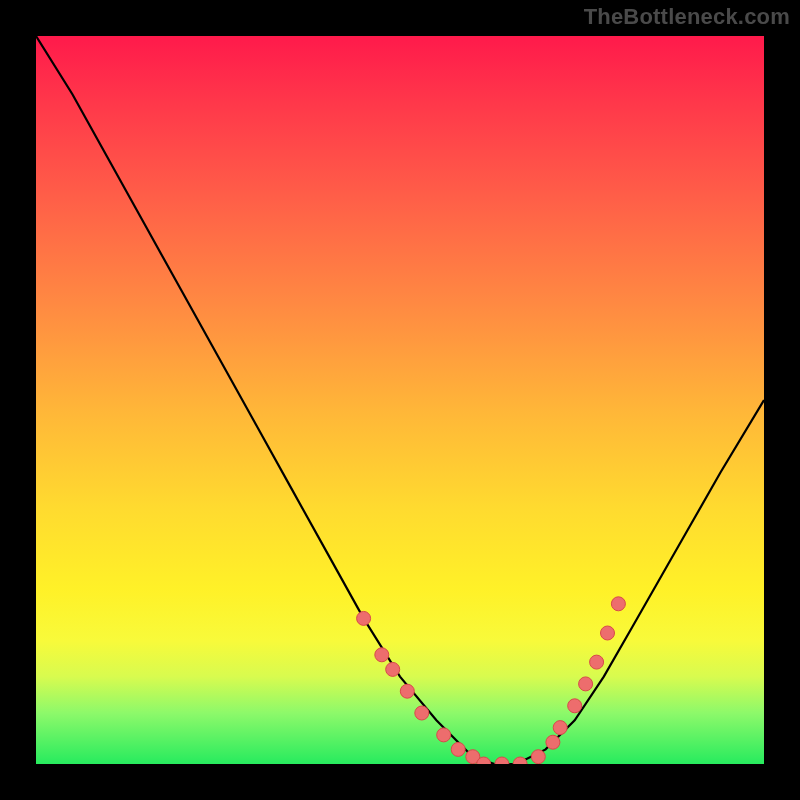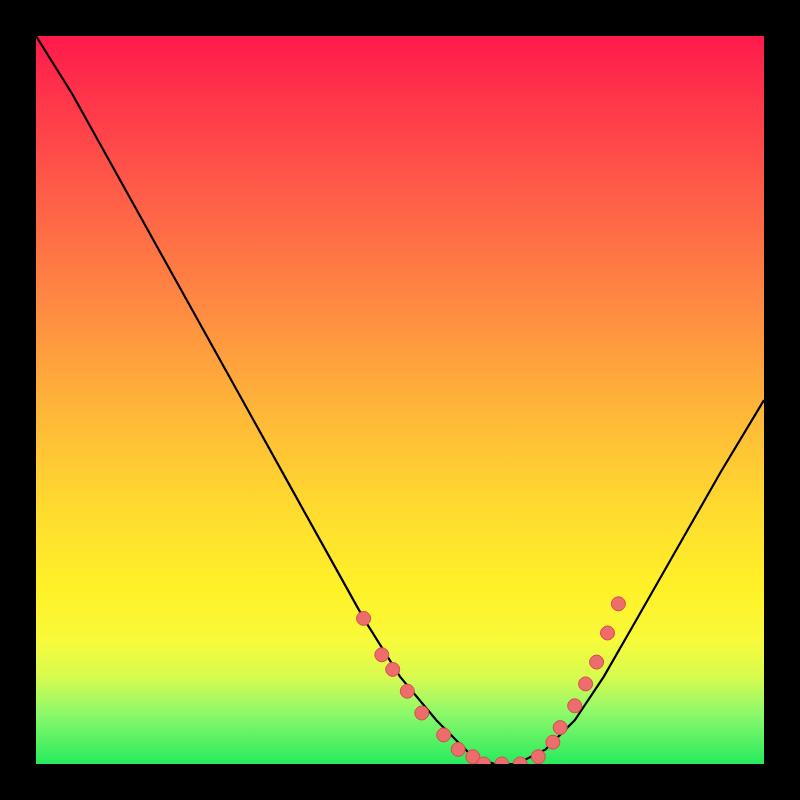--- a/index.html
+++ b/index.html
@@ -53,20 +53,21 @@
     left: 0;
     top: 0;
     width: 728px;
     height: 728px;
   }
 </style>
 </head>
 <body>
 
 <div class="frame">
+  <div class="watermark">TheBottleneck.com</div>
 
   <div class="plot-area">
     <svg class="curve" viewBox="0 0 728 728">
       <path id="curve-path" fill="none" stroke="#000" stroke-width="2.2" d="M0.0 0.0 L36.4 58.2 L72.8 123.8 L109.2 189.3 L145.6 254.8 L182.0 320.3 L218.4 385.8 L254.8 451.4 L291.2 516.9 L327.6 582.4 L364.0 640.6 L400.4 684.3 L422.2 706.2 L436.8 720.7 L458.6 728.0 L480.5 728.0 L509.6 713.4 L538.7 684.3 L567.8 640.6 L597.0 589.7 L626.1 538.7 L655.2 487.8 L684.3 436.8 L728.0 364.0"></path>
       <g id="markers">
           <circle cx="327.6" cy="582.4" r="7" fill="#ed6d6d" stroke="#d84a4a" stroke-width="1"></circle>
           <circle cx="345.8" cy="618.8" r="7" fill="#ed6d6d" stroke="#d84a4a" stroke-width="1"></circle>
           <circle cx="356.7" cy="633.4" r="7" fill="#ed6d6d" stroke="#d84a4a" stroke-width="1"></circle>
           <circle cx="371.3" cy="655.2" r="7" fill="#ed6d6d" stroke="#d84a4a" stroke-width="1"></circle>
           <circle cx="385.8" cy="677.0" r="7" fill="#ed6d6d" stroke="#d84a4a" stroke-width="1"></circle>

